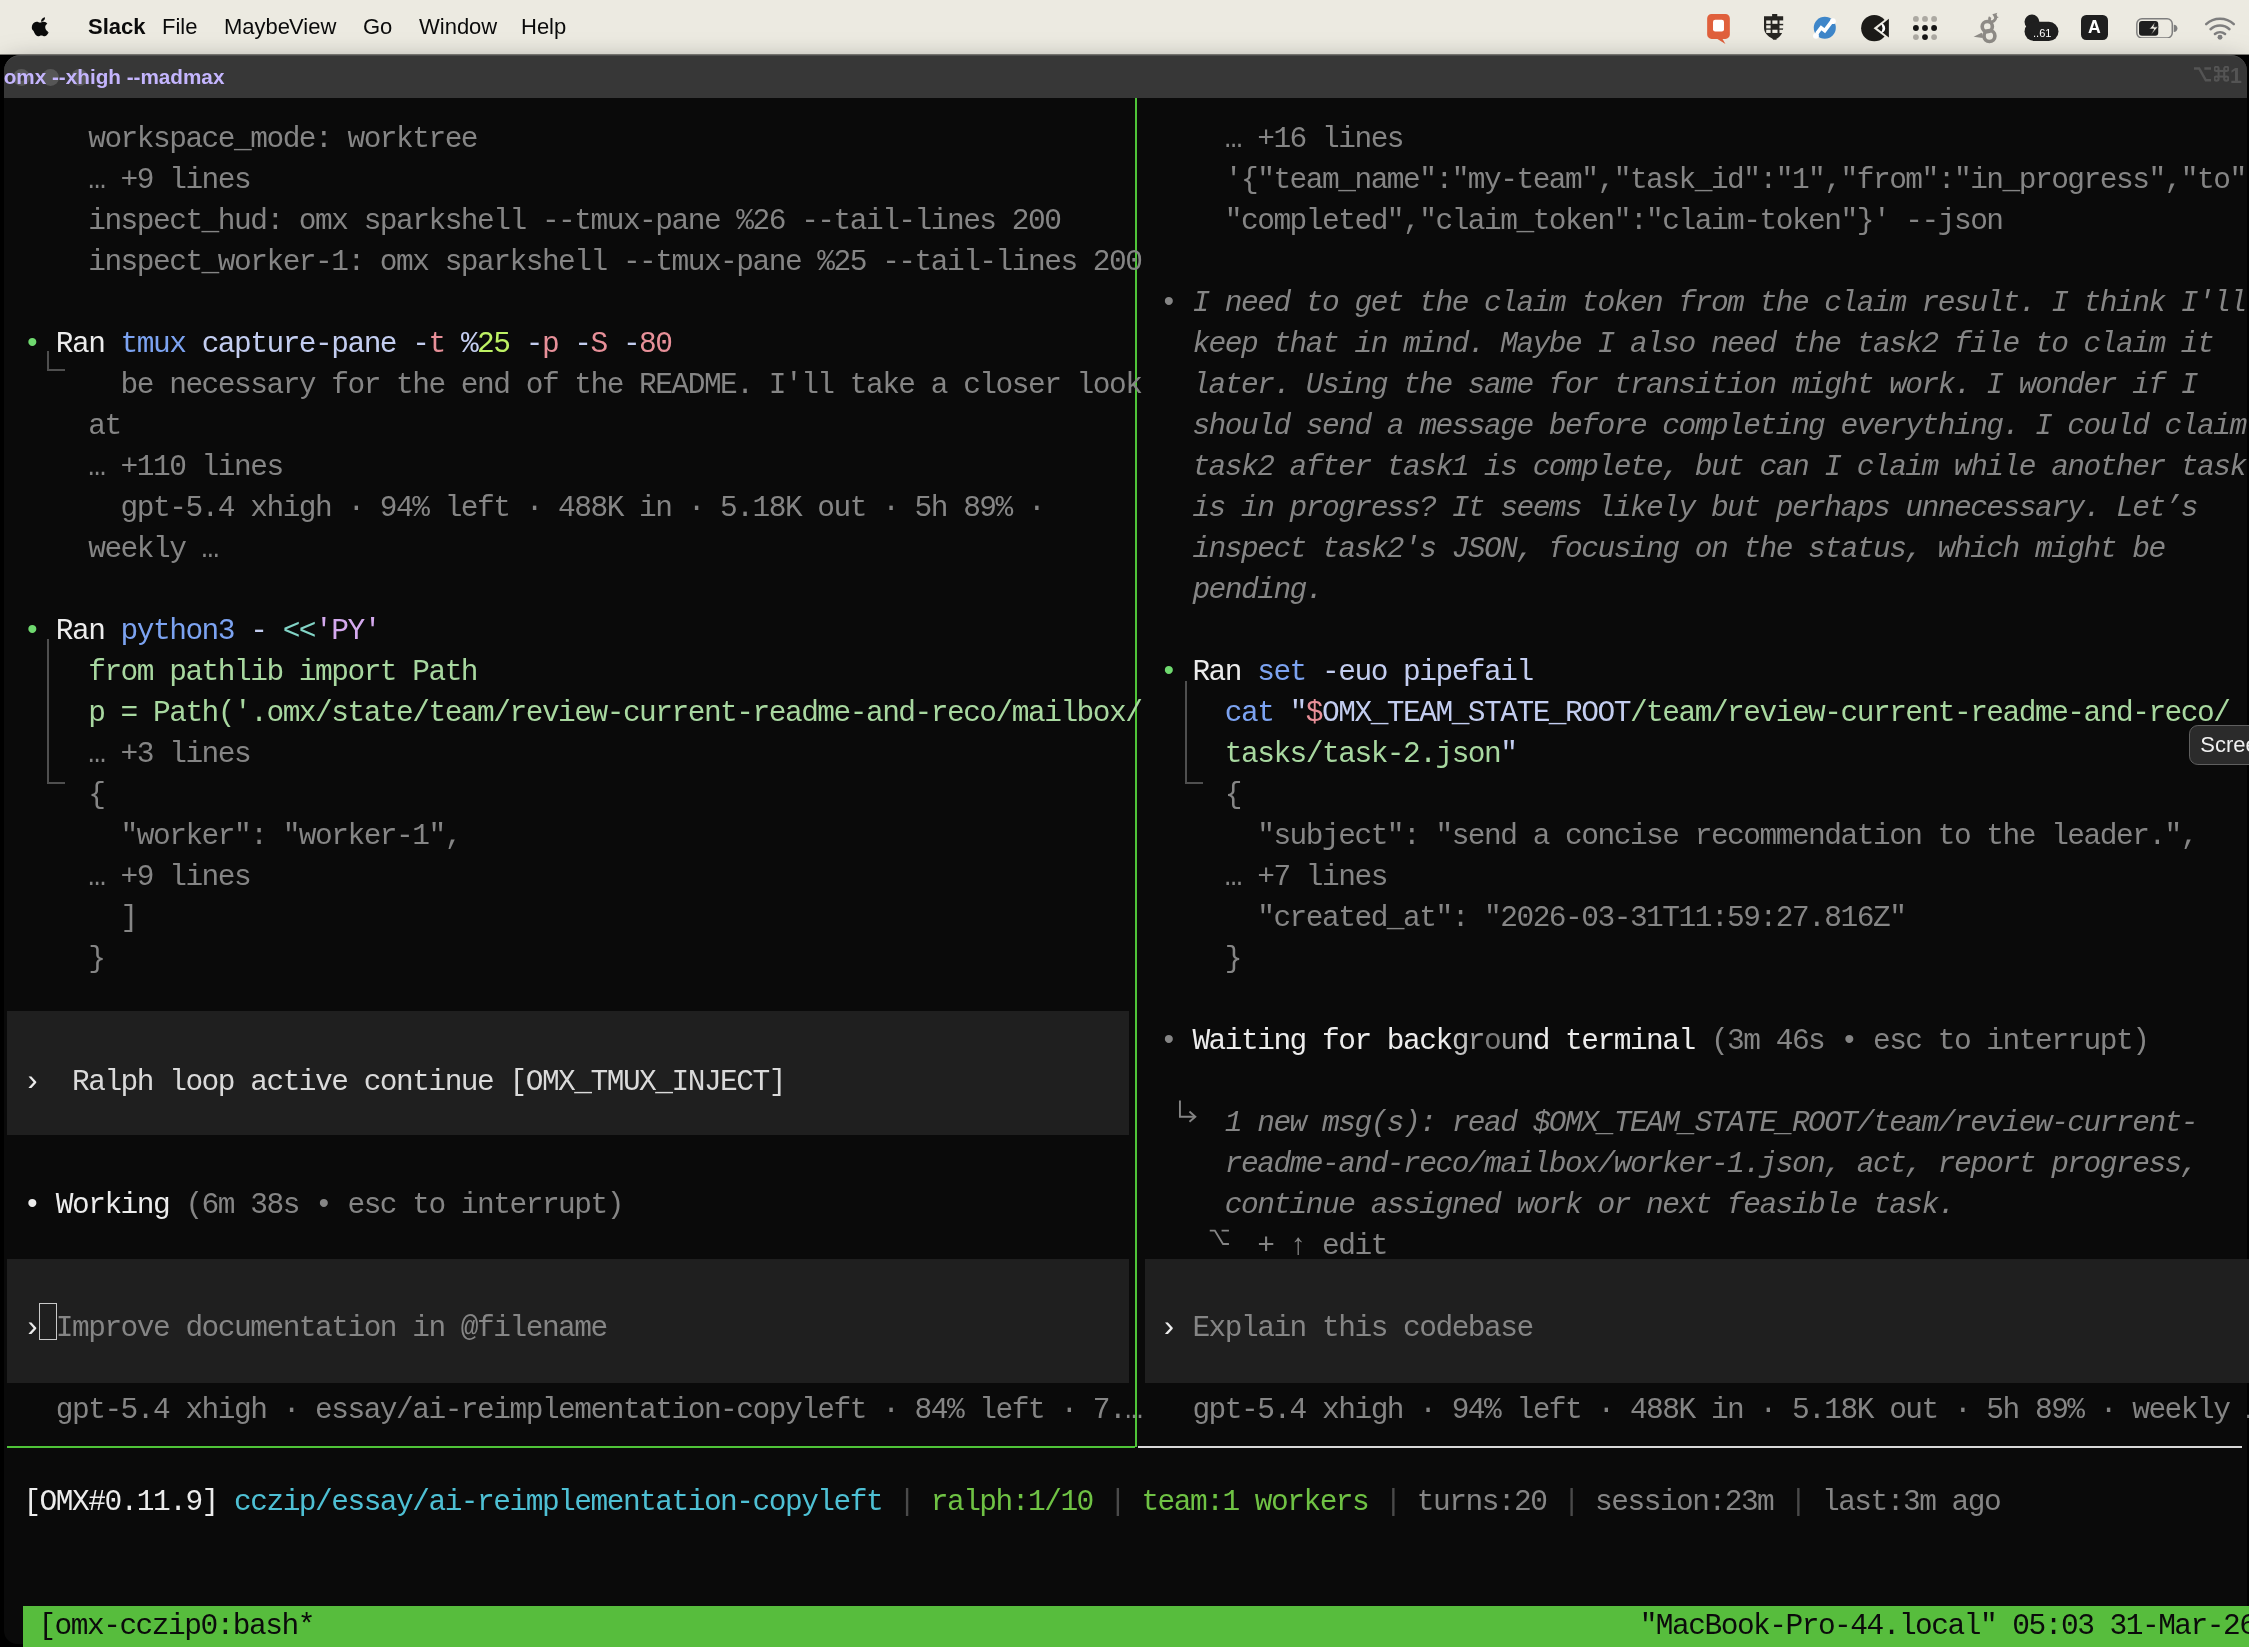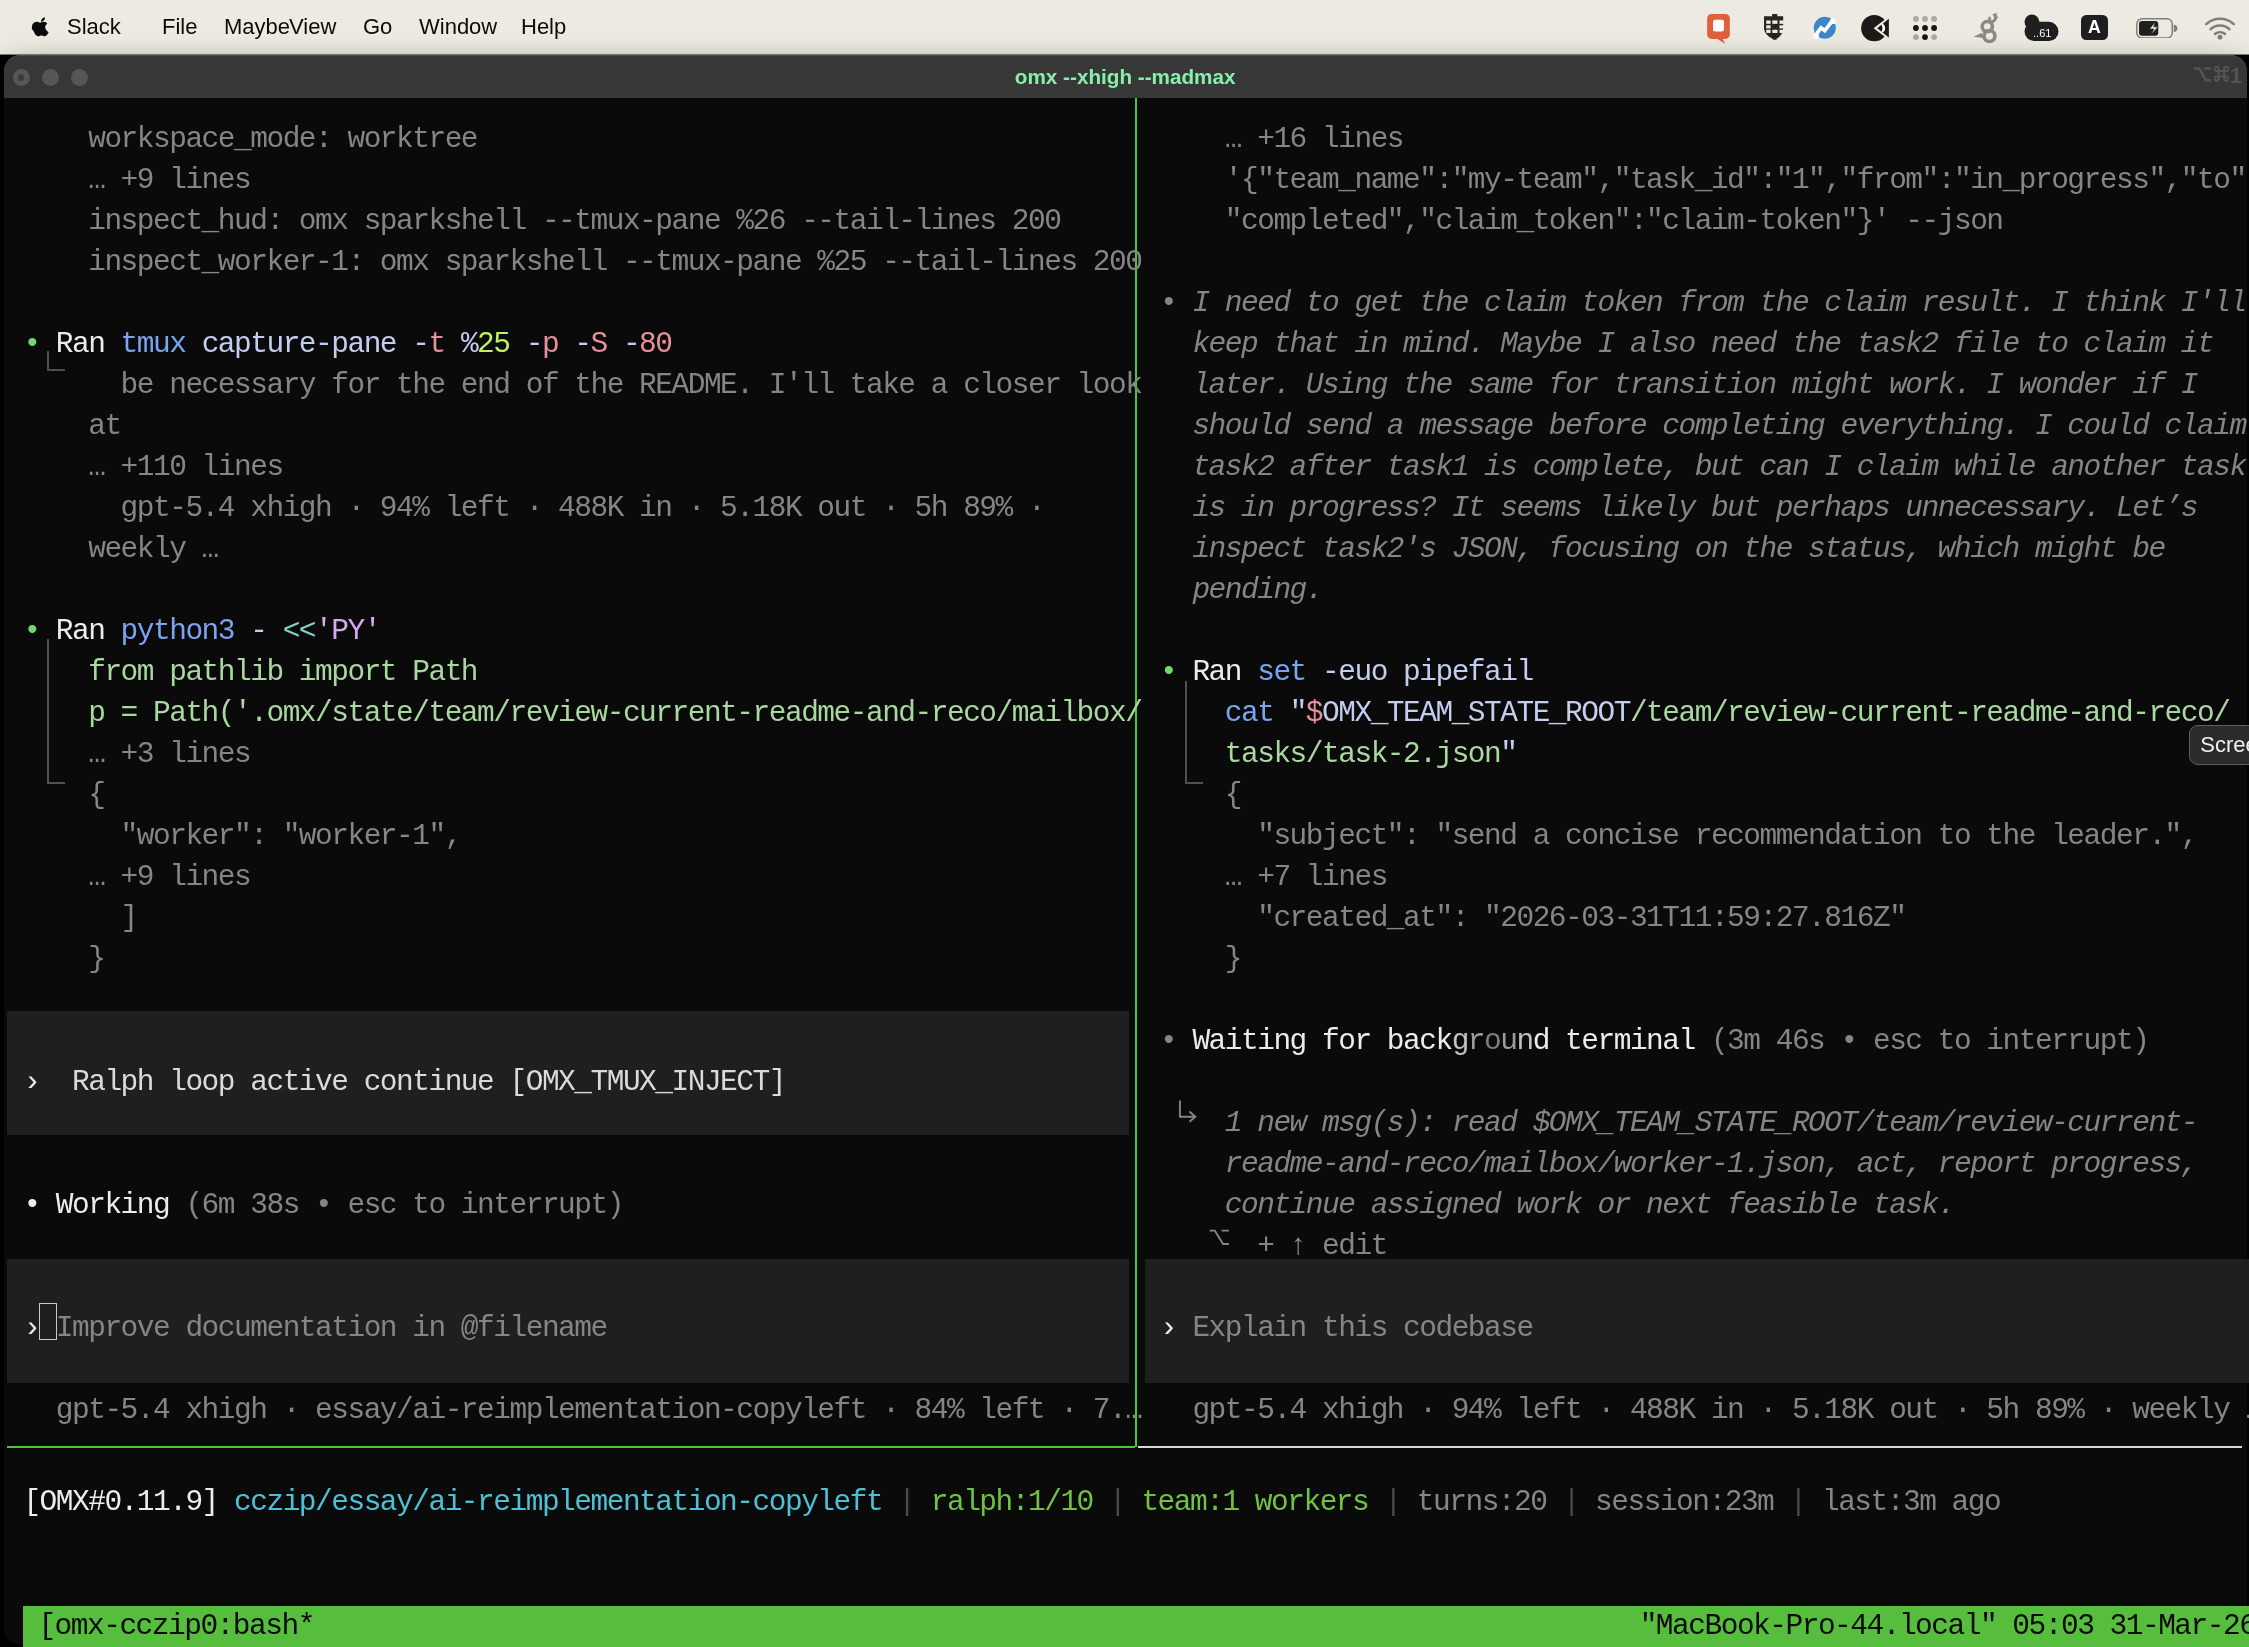--- a/index.html
+++ b/index.html
@@ -1,40 +1,40 @@
 <!DOCTYPE html>
 <html style="font-size:11.8px"><head><meta charset="utf-8"><style>
 html,body{margin:0;padding:0}
 body{width:2250px;height:1648px;background:#000;position:relative;overflow:hidden;font-family:"Liberation Sans",sans-serif}
 .abs{position:absolute}
 #menubar{left:0;top:0;width:2250px;height:54px;background:#ECEAE1;box-shadow:0 0.7px 0 #b9b7b0}
 .mi{position:absolute;top:0;height:54px;line-height:54px;font-size:22px;color:#0b0b0b}
 #win{left:3.7px;top:55px;width:2243px;height:1589px;background:#0A0A0A;border-radius:16px 16px 13.3px 13.3px;box-shadow:0 13.3px 29.5px rgba(0,0,0,.6)}
 #titlebar{left:3.7px;top:55px;width:2243px;height:43px;background:#373737;border-radius:16px 16px 0 0;border-top:0.7px solid #4e4e4e;box-sizing:border-box}
 .tl{position:absolute;top:69px;width:17px;height:17px;border-radius:50%;background:#565656}
-#wtitle{left:3.7px;top:55px;width:2243px;height:43px;line-height:43px;text-align:center;color:#86efac;font-weight:bold;font-size:20.7px}
+#wtitle{left:3.7px;top:55px;width:2243px;height:43px;line-height:43px;text-align:left;color:#c4b5fd;font-weight:bold;font-size:20.7px}
 .mono{font-family:"Liberation Mono",monospace;font-size:29.5px;letter-spacing:-1.5px;line-height:41px;white-space:pre;margin:16px;color:#858585}
 b{font-weight:normal}
 .wh{color:#ECECEC}
 .blu{color:#7CA3F1}.lav{color:#C3CDF0}.sal{color:#E89099}.org{color:#bef264}
 .grn{color:#A8D8A0}.teal{color:#82D4C6}.ppl{color:#D4A9EE}.bgrn{color:#6FD96F}
 .cyan{color:#4EC0D4}.sgrn{color:#6FC244}.dsep{color:#4a4a4a}
 .it{font-style:italic}
 .panel{background:#1F1F1F}
 #dividerv{left:1135px;top:98px;width:2.2px;height:1349px;background:#4FC438}
 #hbL{left:7.4px;top:1446px;width:1128px;height:2.2px;background:#4FC438}
 #hbR{left:1138px;top:1446px;width:1104px;height:2.2px;background:#D8D8D8}
 #gbar{left:7.4px;top:1590px;width:2235px;height:41px;background:#57BD3D;color:#0b0b0b}
 .cline{background:#4f4f4f}
 </style></head><body>
 <div class="abs" id="menubar"></div>
 <svg class="abs" style="left:31px;top:14px" width="20" height="24" viewBox="0 0 170 200">
     <path fill="#0b0b0b" d="M150.37 152.25c-2.45 5.66-5.35 10.87-8.71 15.66-4.58 6.53-8.33 11.05-11.22 13.56-4.48 4.12-9.28 6.23-14.42 6.35-3.69 0-8.14-1.05-13.32-3.18-5.2-2.12-9.97-3.17-14.34-3.17-4.58 0-9.49 1.05-14.75 3.17-5.26 2.13-9.5 3.24-12.74 3.35-4.93.21-9.84-1.96-14.75-6.52-3.13-2.73-7.04-7.41-11.73-14.04-5.03-7.08-9.17-15.29-12.41-24.65C8.5 132.67 6.76 122.88 6.76 113.4c0-10.86 2.35-20.22 7.05-28.07 3.69-6.3 8.6-11.27 14.75-14.92s12.79-5.51 19.95-5.63c3.91 0 9.05 1.21 15.43 3.59 6.36 2.39 10.45 3.6 12.24 3.6 1.34 0 5.88-1.42 13.57-4.24 7.27-2.62 13.41-3.7 18.44-3.28 13.63 1.1 23.87 6.47 30.68 16.15-12.19 7.39-18.22 17.73-18.1 31 .11 10.34 3.86 18.94 11.23 25.77 3.34 3.17 7.07 5.62 11.22 7.36-.9 2.61-1.85 5.11-2.85 7.52zM119.11 29.24c0 8.1-2.96 15.67-8.86 22.67-7.12 8.32-15.73 13.13-25.07 12.38a25.2 25.2 0 0 1-.19-3.07c0-7.78 3.39-16.1 9.4-22.91 3-3.45 6.82-6.31 11.45-8.6 4.62-2.25 8.99-3.5 13.1-3.74.12 1.08.17 2.17.17 3.27z"></path>
   </svg>
-<div class="mi" style="left:67px;font-weight:normal">Slack</div>
+<div class="mi" style="left:88px;font-weight:bold">Slack</div>
 <div class="mi" style="left:162px">File</div>
 <div class="mi" style="left:224px">Maybe</div>
 <div class="mi" style="left:289px">View</div>
 <div class="mi" style="left:363px">Go</div>
 <div class="mi" style="left:419px">Window</div>
 <div class="mi" style="left:521px">Help</div>
 <svg class="abs" style="left:1707px;top:14px" width="23" height="30" viewBox="0 0 31 41">
     <path fill="#E0603C" d="M6 0h19a6 6 0 0 1 6 6v22a6 6 0 0 1-6 6h-4l4 7-11-7H6a6 6 0 0 1-6-6V6a6 6 0 0 1 6-6z"></path>
     <rect x="8" y="8" width="15" height="16" rx="3" fill="#fff"></rect>
   </svg>

